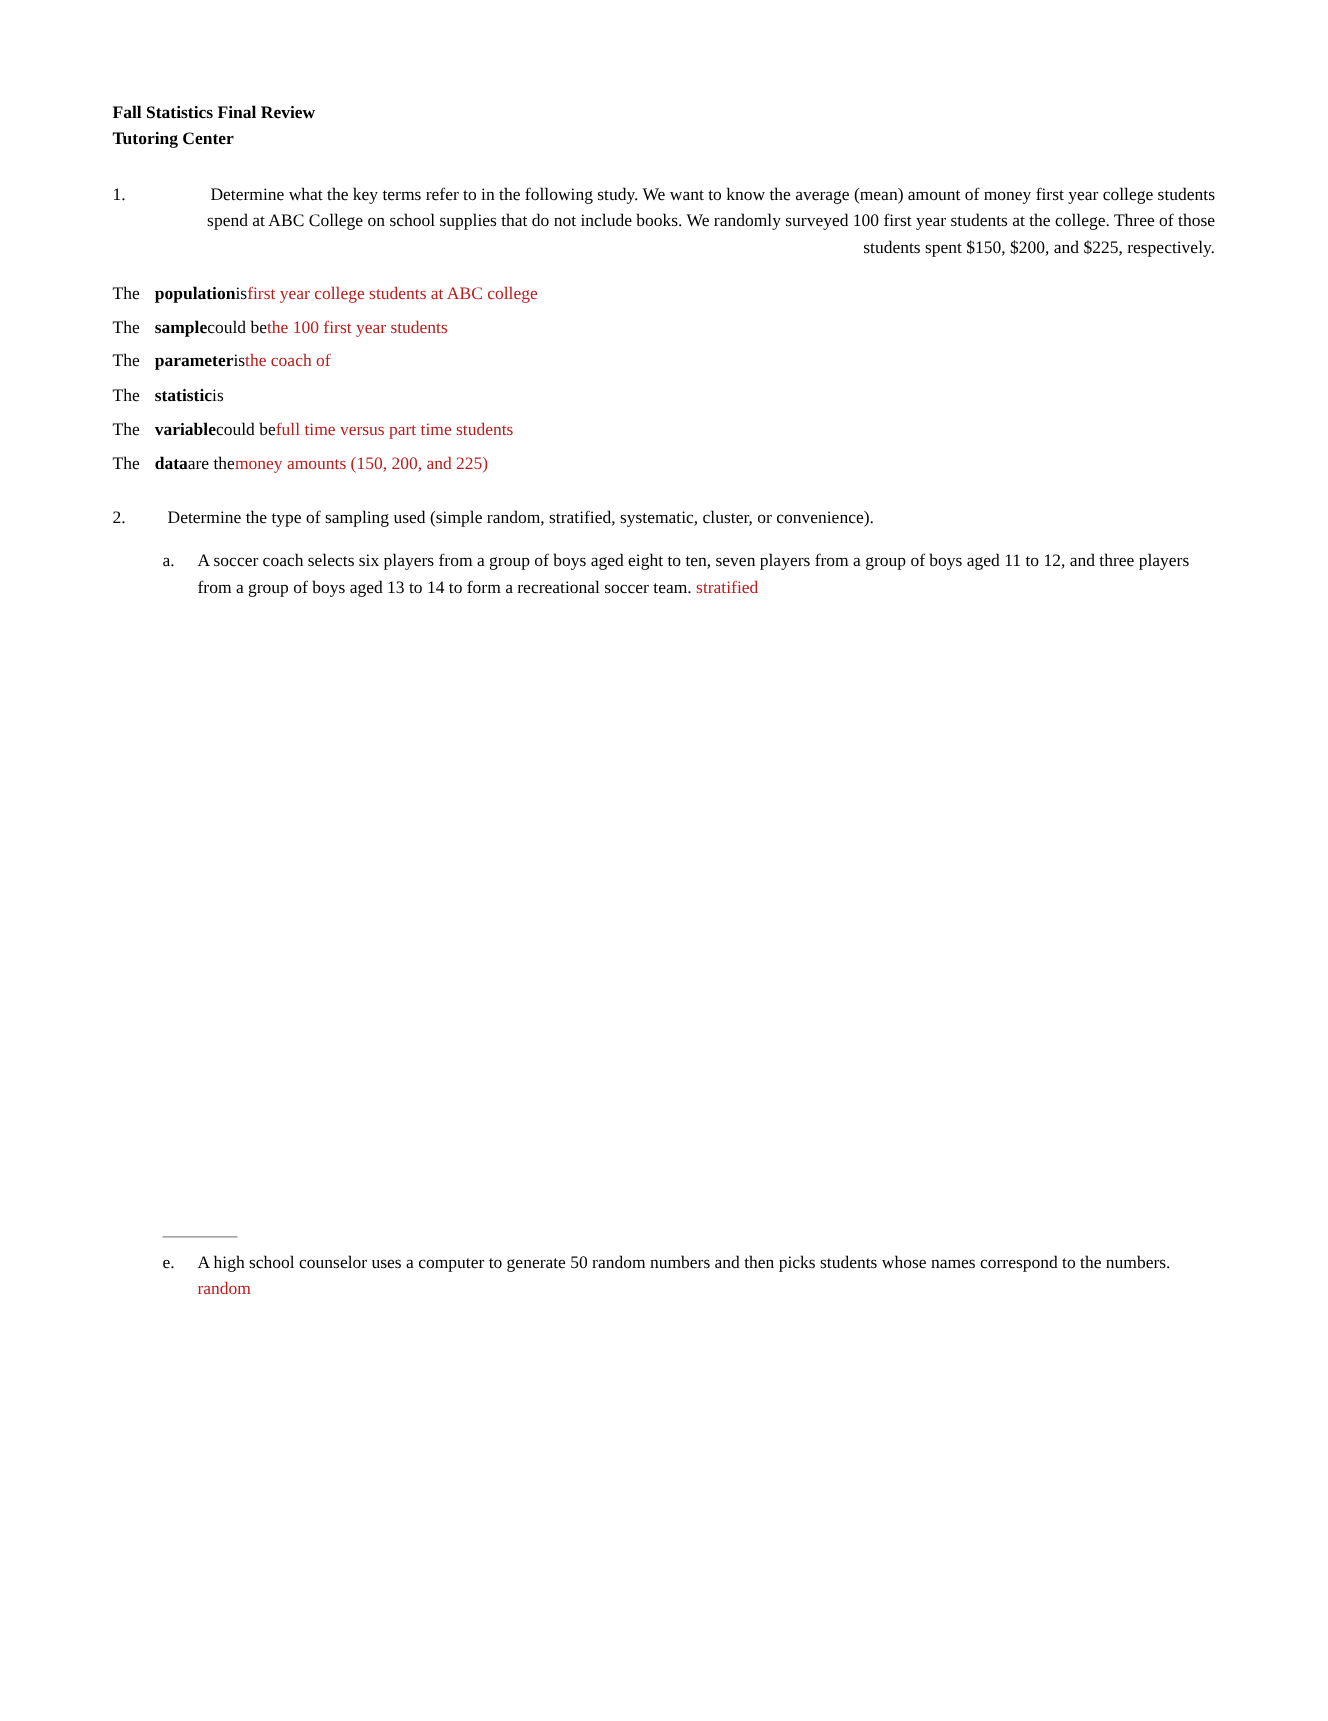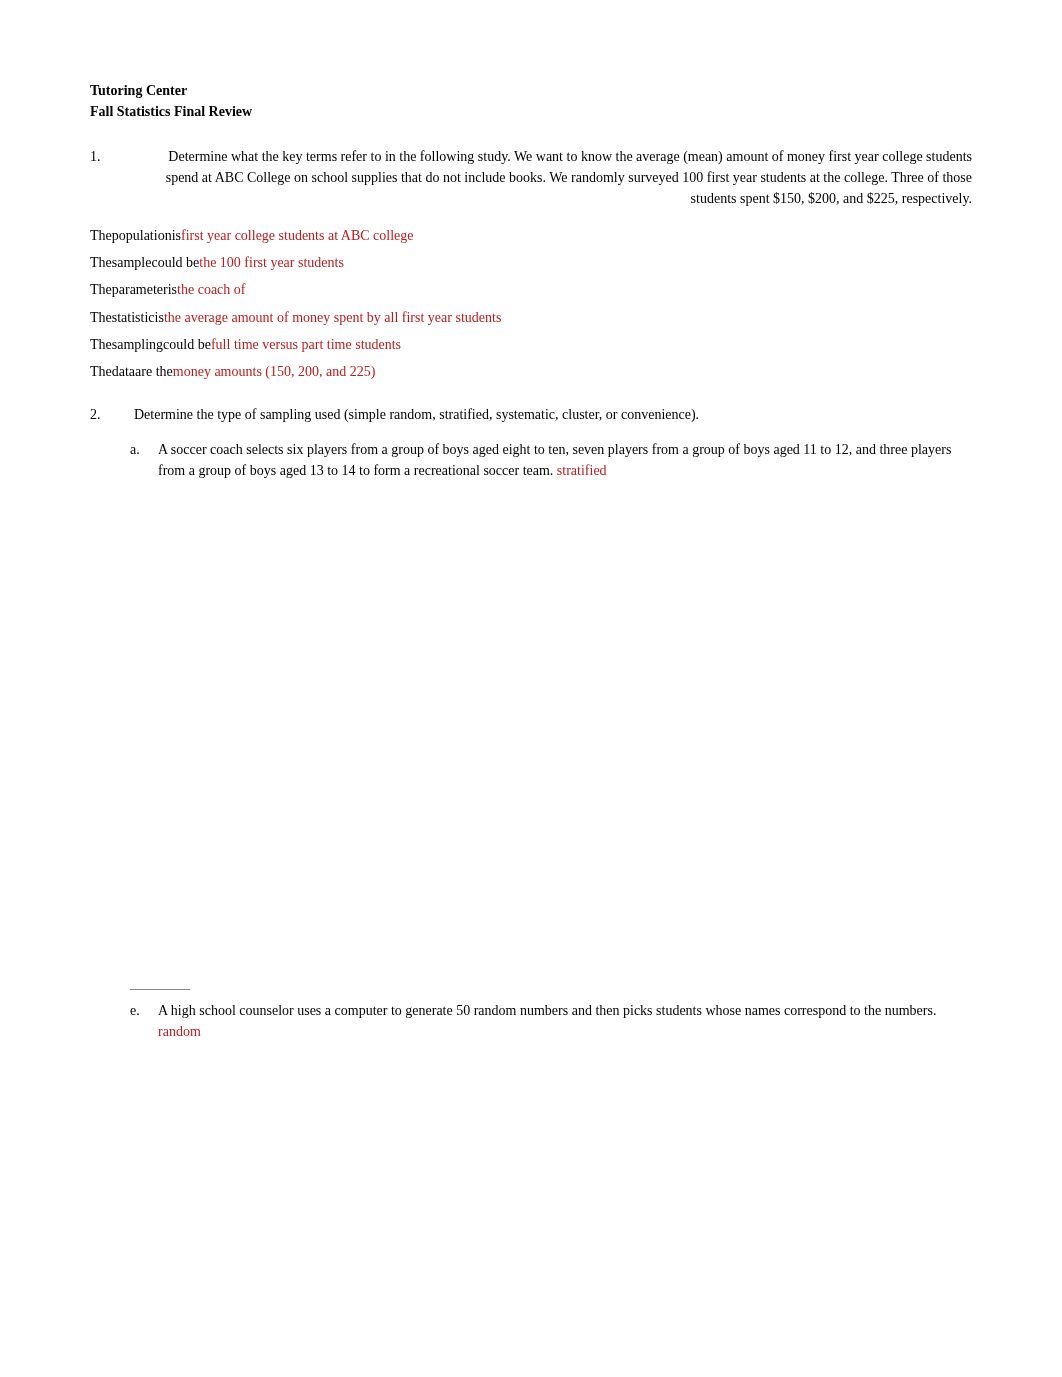--- a/index.html
+++ b/index.html
@@ -51,21 +51,22 @@
     .answer-line {
       font-size: 14px;
       line-height: 1.8;
       display: flex;
       align-items: baseline;
       gap: 0;
       margin-bottom: 2px;
     }
 
     .answer-line .label-bold {
-      font-weight: normal;
+      font-weight: bold;
+      margin-left: 12px;
     }
 
     .answer-value {
       color: #b91c1c;
     }
 
     .sub-question {
       display: flex;
       gap: 8px;
       margin-bottom: 14px;
@@ -91,22 +92,22 @@
     }
 
     .section-gap {
       margin-top: 20px;
     }
   </style>
 </head>
 <body>
 
 <div class="page-title">
+  <div>Fall Statistics Final Review</div>
   <div>Tutoring Center</div>
-  <div>Fall Statistics Final Review</div>
 </div>
 
 <div class="question-block">
   <div class="question-text">
     <span class="question-number">1.</span>
     <span class="question-body">Determine what the key terms refer to in the following study. We want to know the average (mean) amount of money first year college students spend at ABC College on school supplies that do not include books. We randomly surveyed 100 first year students at the college. Three of those students spent $150, $200, and $225, respectively.</span>
   </div>
 
   <div class="answer-line">
     <span>The </span>
@@ -126,26 +127,25 @@
     <span>The </span>
       <span class="label-bold">parameter</span>
       <span> is </span>
       <span class="answer-value">the coach of</span>
   </div>
 
   <div class="answer-line">
     <span>The </span>
       <span class="label-bold">statistic</span>
       <span> is </span>
-      <span class="answer-value">the average amount of money spent by all first year students</span>
   </div>
 
   <div class="answer-line">
     <span>The </span>
-      <span class="label-bold">sampling</span>
+      <span class="label-bold">variable</span>
       <span>  could be </span>
       <span class="answer-value">full time versus part time students</span>
   </div>
 
   <div class="answer-line">
     <span>The </span>
       <span class="label-bold">data</span>
       <span> are the </span>
       <span class="answer-value">money amounts (150, 200, and 225)</span>
   </div>

